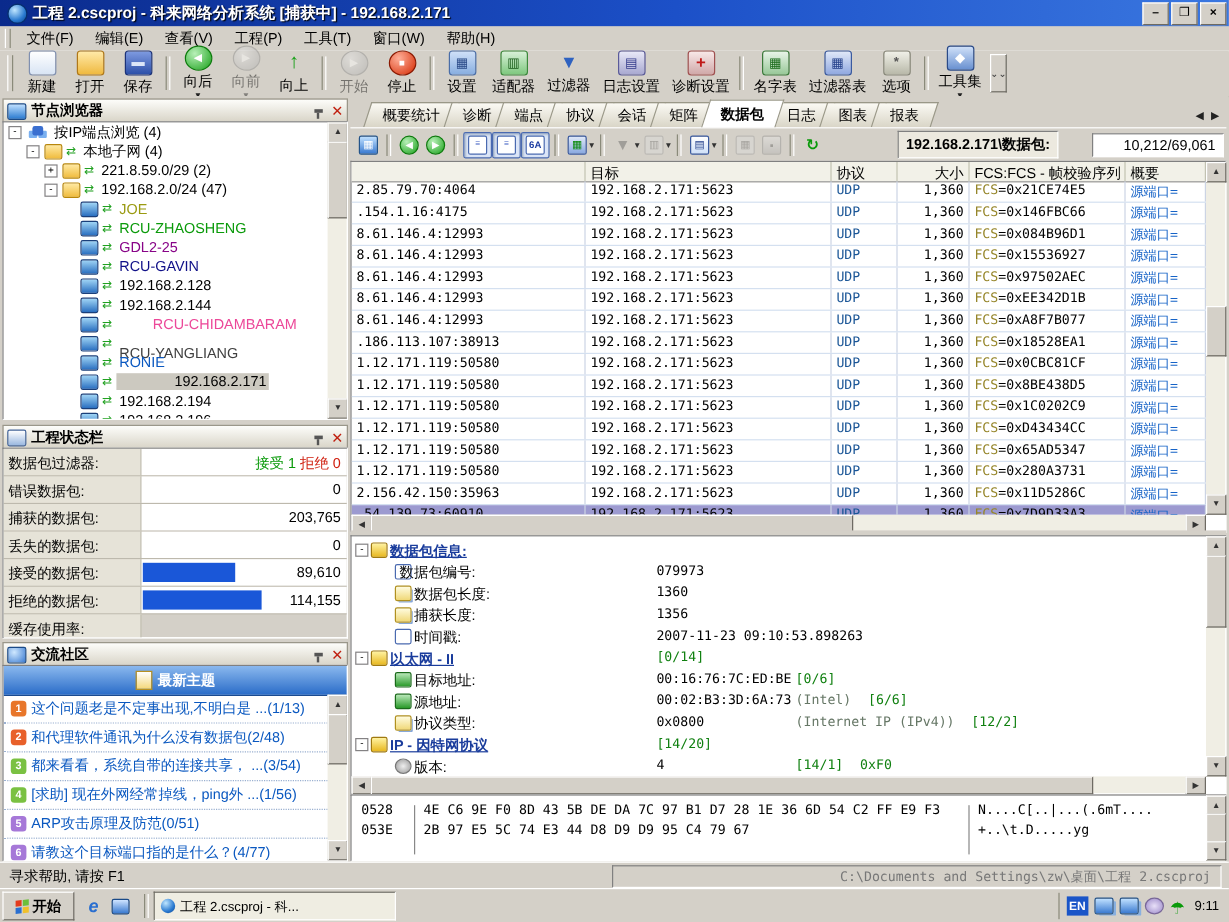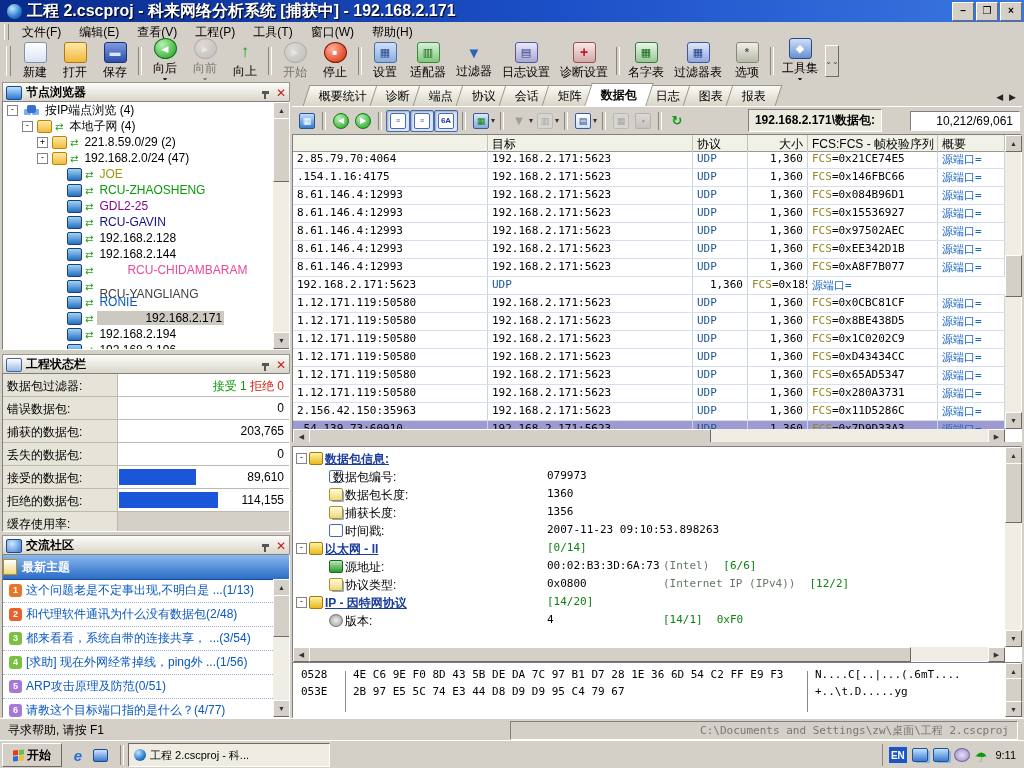--- a/index.html
+++ b/index.html
@@ -6,21 +6,21 @@
     font-family:"Liberation Sans","DejaVu Sans",sans-serif;font-size:12px;background:#d4d0c8;}
   .out{border:1px solid;border-color:#fff #6d6a63 #6d6a63 #fff;}
   .in{border:1px solid;border-color:#6d6a63 #fff #fff #6d6a63;}
 
   
   #titlebar{position:absolute;top:0;left:0;right:0;height:22px;
     background:linear-gradient(90deg,#0a2a8c 0%,#1c50c8 55%,#3a77e0 100%);
     color:#fff;display:flex;align-items:center;padding:0 2px;}
   #appicon{width:15px;height:15px;border-radius:50%;margin:0 4px;
     background:radial-gradient(circle at 35% 30%,#bfe6ff,#2a7ad0 60%,#0a3f8a);border:1px solid #06306e;}
-  #titletext{font-weight:bold;font-size:16px;white-space:nowrap;text-shadow:1px 1px 1px #000;}
+  #titletext{font-weight:bold;font-size:13px;white-space:nowrap;text-shadow:1px 1px 1px #000;}
   #winbtns{margin-left:auto;display:flex;gap:2px;}
   .wbtn{width:20px;height:17px;background:#d4d0c8;color:#000;font-size:10px;line-height:15px;
     text-align:center;font-weight:bold;}
   
   #menubar{position:absolute;top:22px;left:0;right:0;height:20px;background:#d4d0c8;
     border-bottom:1px solid #fff;display:flex;align-items:center;}
   .grip{width:3px;height:80%;border-left:1px solid #fff;border-right:1px solid #8a8a7a;margin:0 4px;}
   .mi{padding:2px 9px;}
   #toolbar{position:absolute;top:42px;left:0;right:0;height:38px;background:#d4d0c8;
     border-bottom:1px solid #9a9789;display:flex;align-items:center;padding-left:2px;}
@@ -91,21 +91,21 @@
   .sval{flex:1;background:#fff;position:relative;}
   .sbar{position:absolute;left:1px;top:3px;bottom:3px;}
   .svt{position:absolute;right:5px;top:4px;}
   .svt.inside{color:#fff;z-index:1;}
   .acc{color:#0a9a0a;}
   .rej{color:#d02010;}
   #statval1{position:absolute;right:5px;top:4px;}
 
   
   #commhead{height:24px;background:linear-gradient(#8ab8ee,#2a6cc8);display:flex;align-items:center;
-    justify-content:flex-start;color:#fff;font-weight:bold;border-bottom:1px solid #1a4a90;}
+    justify-content:center;color:#fff;font-weight:bold;border-bottom:1px solid #1a4a90;}
   #commhead .dicn{width:12px;height:14px;background:linear-gradient(#fff,#f5d87a);border:1px solid #b89020;margin-right:5px;}
   #topics{position:absolute;left:0;right:16px;top:24px;bottom:0;}
   .topic{height:23px;display:flex;align-items:center;border-bottom:1px dotted #9ab0d0;
     padding:0 2px;white-space:nowrap;overflow:hidden;}
   .tnum{width:13px;height:13px;flex:none;border-radius:3px;color:#fff;font-size:9px;font-weight:bold;
     text-align:center;line-height:13px;margin:0 4px;}
   .ttxt{color:#0a58c0;font-size:12px;}
 
   
   .sb{position:absolute;background:#f0eee4;}
@@ -721,20 +721,21 @@
             </div>
             <div class="prow">
               <div class="pc">8.61.146.4:12993</div>
               <div class="pc">192.168.2.171:5623</div>
               <div class="pc c-proto">UDP</div>
               <div class="pc r">1,360</div>
               <div class="pc"><span class="fcs-k">FCS</span><span>=0xA8F7B077</span></div>
               <div class="pc c-sum">源端口=</div>
             </div>
             <div class="prow">
+              <div class="pc">.186.113.107:38913</div>
               <div class="pc">192.168.2.171:5623</div>
               <div class="pc c-proto">UDP</div>
               <div class="pc r">1,360</div>
               <div class="pc"><span class="fcs-k">FCS</span><span>=0x18528EA1</span></div>
               <div class="pc c-sum">源端口=</div>
             </div>
             <div class="prow">
               <div class="pc">1.12.171.119:50580</div>
               <div class="pc">192.168.2.171:5623</div>
               <div class="pc c-proto">UDP</div>
@@ -842,20 +843,26 @@
               <span class="dic di-doc" style="left: 36px;"></span>
               <span class="dlab" style="left: 52px; top: 2px;">时间戳:</span>
               <span class="dval">2007-11-23 09:10:53.898263</span>
               <span class="dflow"></span>
             </div>
             <div class="drow">
               <span class="dtg">-</span>
               <span class="dic di-sec" style="left: 16px;"></span>
               <span class="dlab sec" style="left: 32px; top: 2px;">以太网 - II</span>
               <span class="dval dmeta">[0/14]</span>
+            </div>
+            <div class="drow">
+              <span class="dic di-mac" style="left: 36px;"></span>
+              <span class="dlab" style="left: 52px; top: 2px;">目标地址:</span>
+              <span class="dval">00:16:76:7C:ED:BE</span>
+              <span class="dflow"><span class="dmeta">[0/6]</span></span>
             </div>
             <div class="drow">
               <span class="dic di-mac" style="left: 36px;"></span>
               <span class="dlab" style="left: 52px; top: 2px;">源地址:</span>
               <span class="dval">00:02:B3:3D:6A:73</span>
               <span class="dflow"><span class="dex">(Intel)</span><span class="dmeta">[6/6]</span></span>
             </div>
             <div class="drow">
               <span class="dic di-docs" style="left: 36px;"></span>
               <span class="dlab" style="left: 52px; top: 2px;">协议类型:</span>

